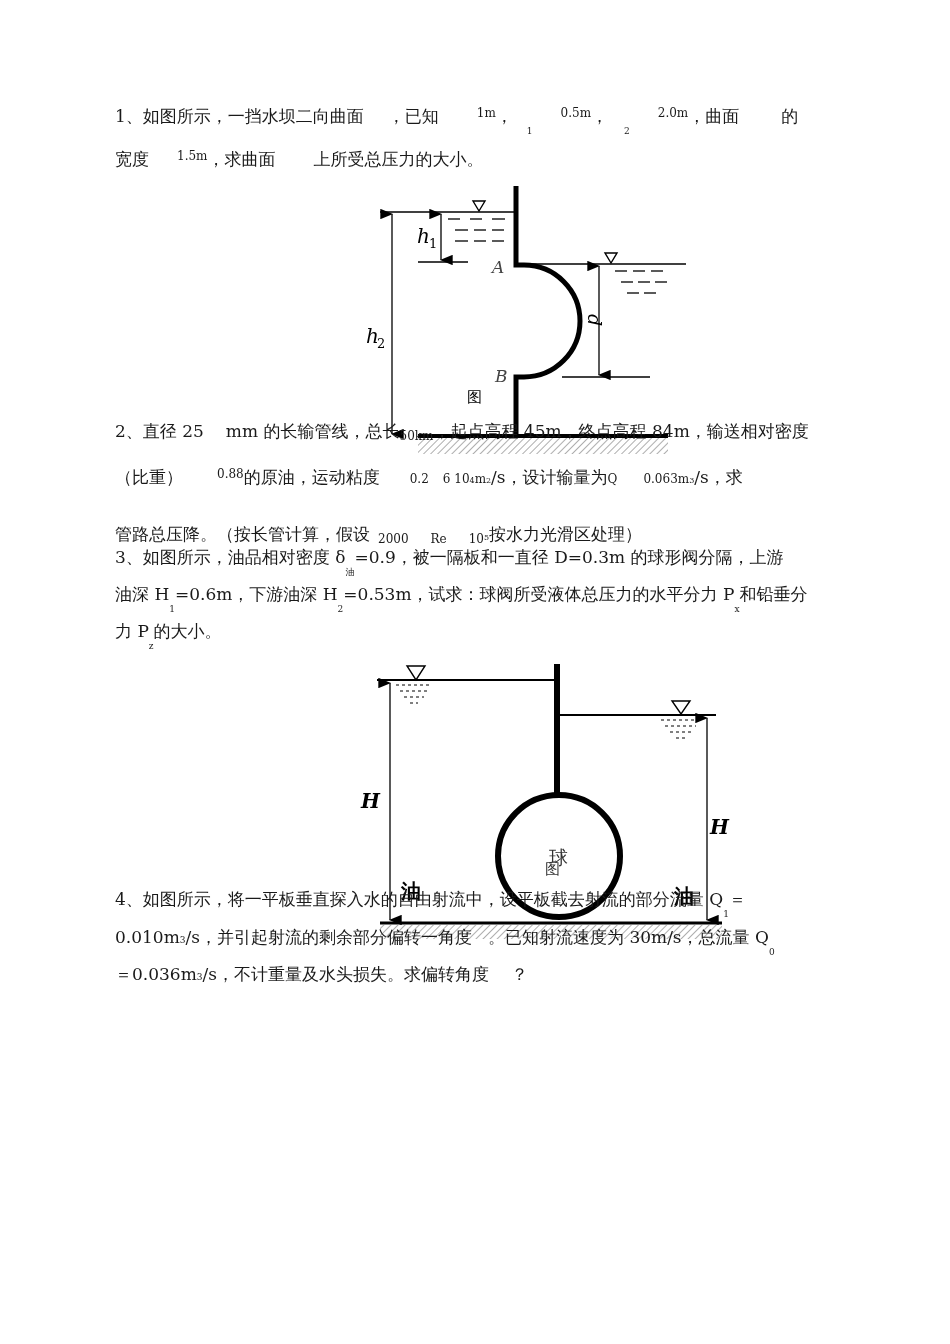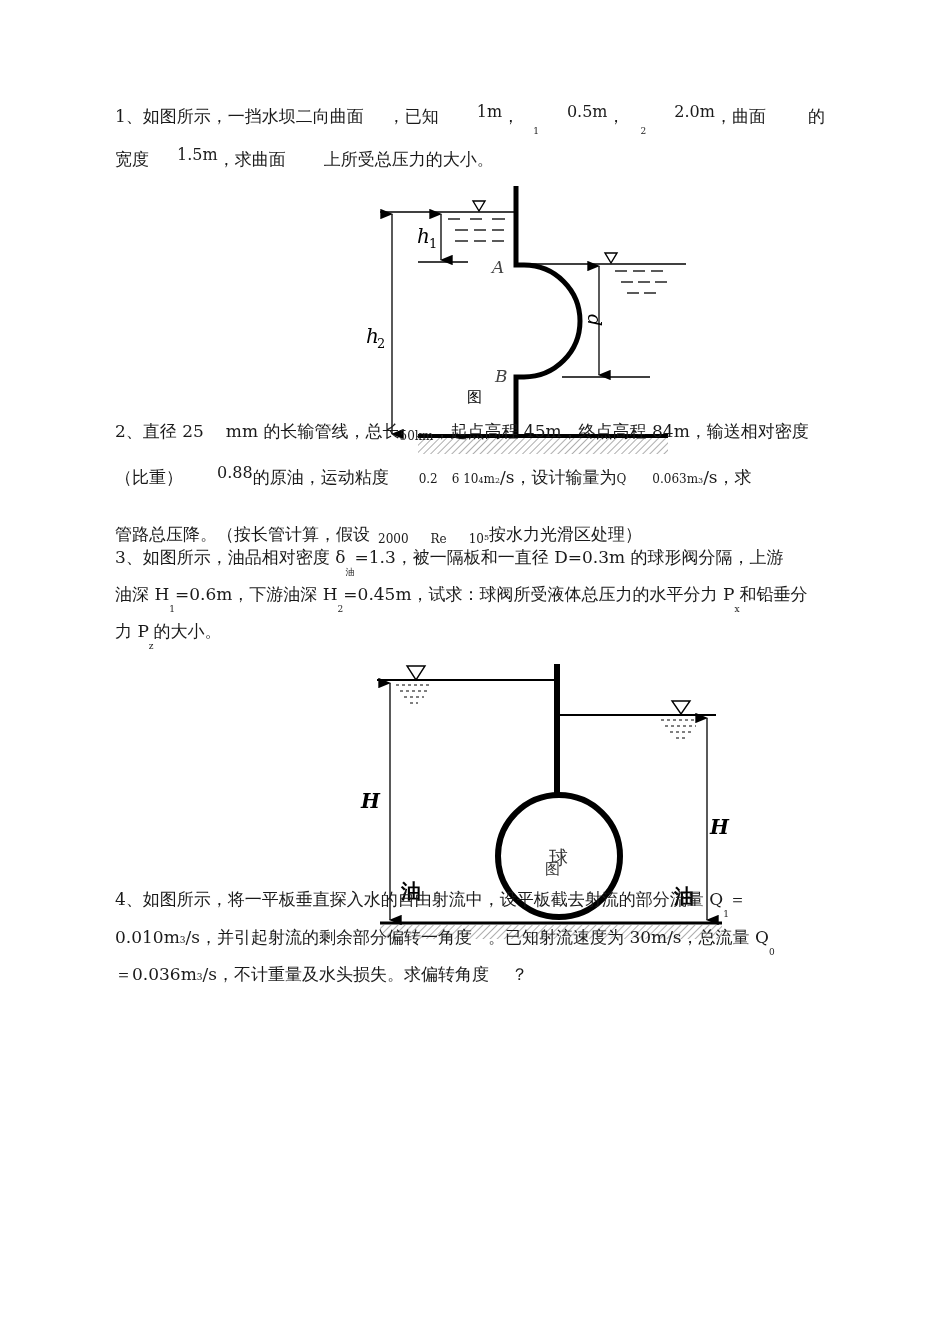--- a/index.html
+++ b/index.html
@@ -1,20 +1,20 @@
 <!DOCTYPE html>
 <html><head>
 <meta charset="utf-8">
 <style>
   html, body { margin:0; padding:0; background:#ffffff; }
   body { width:950px; height:1344px; position:relative; overflow:hidden;
          font-family:"DejaVu Serif", "Liberation Serif", serif; color:#1a1a1a; }
   .line { position:absolute; left:115px; font-size:17px; white-space:nowrap; line-height:20px; }
   .sm { font-size:12px; }
-  .sup { font-size:16px; position:relative; top:-5px; }
+  .sup { font-size:12px; position:relative; top:-5px; }
   .sub { font-size:9px; position:relative; top:12px; }
   .gap { display:inline-block; }
   svg { position:absolute; left:0; top:0; }
   .svgtxt { font-family:"DejaVu Serif","Liberation Serif",serif; }
 </style>
 </head>
 <body>
 
 <div class="line" style="top:106px;">
   <span>1、如图所示，一挡水坝二向曲面</span><span class="gap" style="width:24px"></span><span>，已知</span><span class="gap" style="width:38px"></span><span class="sup">1m</span><span>，</span><span class="gap" style="width:14px"></span><span class="sub">1</span><span class="gap" style="width:28px"></span><span class="sup">0.5m</span><span>，</span><span class="gap" style="width:16px"></span><span class="sub">2</span><span class="gap" style="width:28px"></span><span class="sup">2.0m</span><span>，曲面</span><span class="gap" style="width:42px"></span><span>的</span>
@@ -121,24 +121,24 @@
   <span>2、直径 25</span><span class="gap" style="width:22px"></span><span>mm 的长输管线，总长</span><span class="sm" style="position:relative;top:3px">50km</span><span>，起点高程 45m，终点高程 84m，输送相对密度</span>
 </div>
 <div class="line" style="top:467px;">
   <span>（比重）</span><span class="gap" style="width:34px"></span><span class="sup">0.88</span><span>的原油，运动粘度</span><span class="gap" style="width:30px"></span><span class="sm">0.2</span><span class="gap" style="width:14px"></span><span class="sm">6 10</span><span style="font-size:8px">4</span><span class="sm">m</span><span style="font-size:8px">2</span><span>/s，设计输量为</span><span class="sm">Q</span><span class="gap" style="width:26px"></span><span class="sm">0.063m</span><span style="font-size:8px">3</span><span>/s，求</span>
 </div>
 <div class="line" style="top:510px;margin-top:14px;">
   <span>管路总压降。（按长管计算，假设</span><span class="gap" style="width:8px"></span><span class="sm" style="position:relative;top:3px">2000</span><span class="gap" style="width:22px"></span><span class="sm" style="position:relative;top:3px">Re</span><span class="gap" style="width:22px"></span><span class="sm" style="position:relative;top:3px">10</span><span style="font-size:8px">5</span><span>按水力光滑区处理）</span>
 </div>
 
 <div class="line" style="top:547px;">
-  <span>3、如图所示，油品相对密度 δ</span><span class="sub">油</span><span>=1.3，被一隔板和一直径 D=0.3m 的球形阀分隔，上游</span>
+  <span>3、如图所示，油品相对密度 δ</span><span class="sub">油</span><span>=0.9，被一隔板和一直径 D=0.3m 的球形阀分隔，上游</span>
 </div>
 <div class="line" style="top:584px;">
-  <span>油深 H</span><span class="sub">1</span><span>=0.6m，下游油深 H</span><span class="sub">2</span><span>=0.45m，试求：球阀所受液体总压力的水平分力 P</span><span class="sub">x</span><span>和铅垂分</span>
+  <span>油深 H</span><span class="sub">1</span><span>=0.6m，下游油深 H</span><span class="sub">2</span><span>=0.53m，试求：球阀所受液体总压力的水平分力 P</span><span class="sub">x</span><span>和铅垂分</span>
 </div>
 <div class="line" style="top:621px;">
   <span>力 P</span><span class="sub">z</span><span>的大小。</span>
 </div>
 
 <div class="line" style="top:889px;">
   <span>4、如图所示，将一平板垂直探入水的自由射流中，设平板截去射流的部分流量 Q</span><span class="sub">1</span><span>＝</span>
 </div>
 <div class="line" style="top:927px;">
   <span>0.010m</span><span style="font-size:9px">3</span><span>/s，并引起射流的剩余部分偏转一角度</span><span class="gap" style="width:16px"></span><span>。已知射流速度为 30m/s，总流量 Q</span><span class="sub">0</span>

